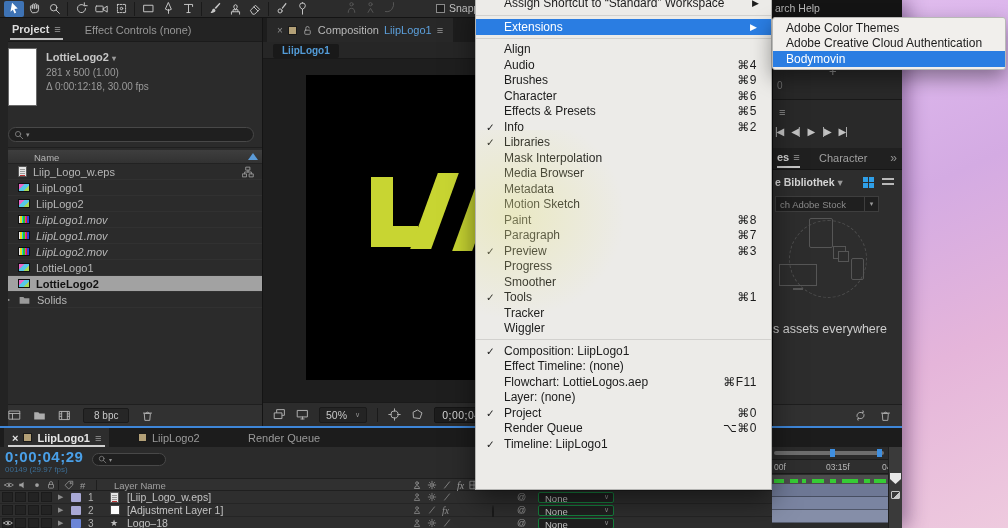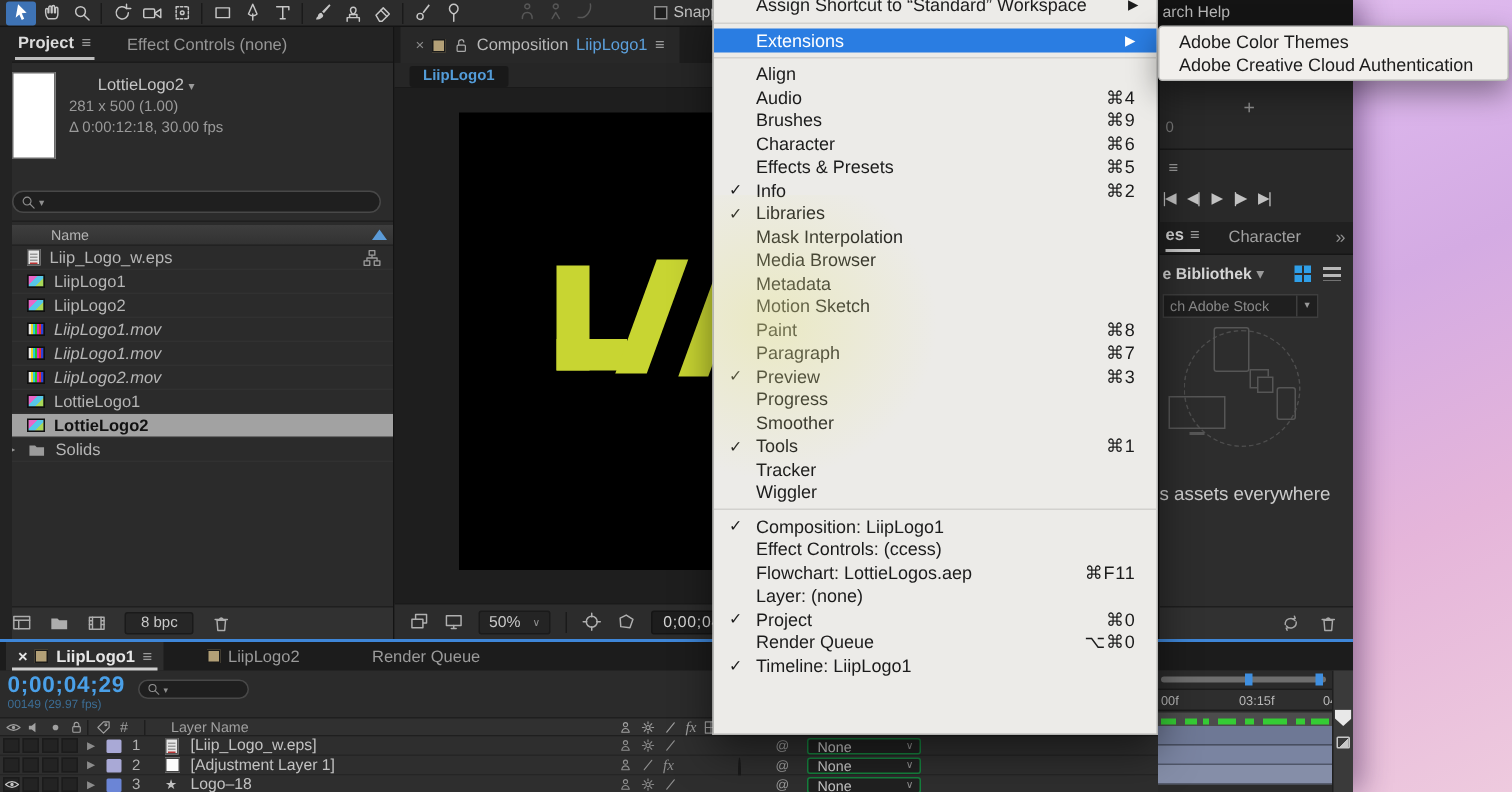--- a/index.html
+++ b/index.html
@@ -36,21 +36,21 @@
   .pstrip { position:absolute; left:0; top:0; width:8px; height:408px; background:#232323; }
   .ptabs { position:absolute; left:0; top:0; width:262px; height:24px; background:#232323;
     border-bottom:1px solid #1b1b1b; font-size:11px; display:flex; align-items:center; }
   .ptab-a { margin-left:10px; color:#dcdcdc; font-weight:bold; border-bottom:2px solid #bdbdbd;
     padding:4px 2px 3px 2px; display:flex; gap:5px; align-items:center;}
   .ptab-b { margin-left:22px; color:#969696; }
   .hamb { color:#9a9a9a; font-weight:normal; }
   .pinfo { position:absolute; left:0; top:24px; width:262px; height:80px; }
   .pthumb { position:absolute; left:8px; top:6px; width:29px; height:58px; background:#fff; border:1px solid #6a6a6a; }
   .pmeta { position:absolute; left:46px; top:8px; font-size:10px; color:#9a9a9a; line-height:14px; }
-  .pmeta .nm { font-size:11px; color:#c6c6c6; font-weight:normal;text-align:center; }
+  .pmeta .nm { font-size:11px; color:#c6c6c6; font-weight:bold; }
   .psearch { position:absolute; left:0; top:104px; width:262px; height:26px; border-bottom:1px solid #1f1f1f;}
   .searchbox { position:absolute; background:#1f1f1f; border:1px solid #484848; border-radius:8px;
     display:flex; align-items:center; padding-left:5px; gap:2px; color:#909090; }
   .pname-hdr { position:absolute; left:0; top:132px; width:262px; height:14px;
     background:linear-gradient(#3e3e3e,#323232); border-bottom:1px solid #222; font-size:9.5px; color:#b4b4b4; }
   .pname-hdr .lbl { position:absolute; left:34px; top:2px; }
   .sortwedge { position:absolute; right:4px; top:3px; width:0; height:0;
     border-left:5px solid transparent; border-right:5px solid transparent; border-bottom:7px solid #5b9bd8; }
   .prows { position:absolute; left:0; top:146px; width:262px; }
   .prow { position:relative; height:16px; display:flex; align-items:center; gap:6px;
@@ -930,21 +930,21 @@
         </div>
         <div class="wm-item">
           <span>Wiggler</span>
         </div>
         <div class="wm-sep"></div>
         <div class="wm-item">
           <span class="ck">✓</span>
           <span>Composition: LiipLogo1</span>
         </div>
         <div class="wm-item">
-          <span>Effect Controls: (ccess)</span>
+          <span>Effect Timeline: (none)</span>
         </div>
         <div class="wm-item">
           <span>Flowchart: LottieLogos.aep</span>
           <span class="sc">⌘F11</span>
         </div>
         <div class="wm-item">
           <span>Layer: (none)</span>
         </div>
         <div class="wm-item">
           <span class="ck">✓</span>
@@ -963,14 +963,17 @@
     <div class="wm-glow"></div>
   </div>
 
   <div class="submenu" id="submenu">
       <div class="sm-item">
         <span>Adobe Color Themes</span>
       </div>
       <div class="sm-item">
         <span>Adobe Creative Cloud Authentication</span>
       </div>
+      <div class="sm-item hl">
+        <span>Bodymovin</span>
+      </div>
     </div>
 </div>
 
 </body></html>

